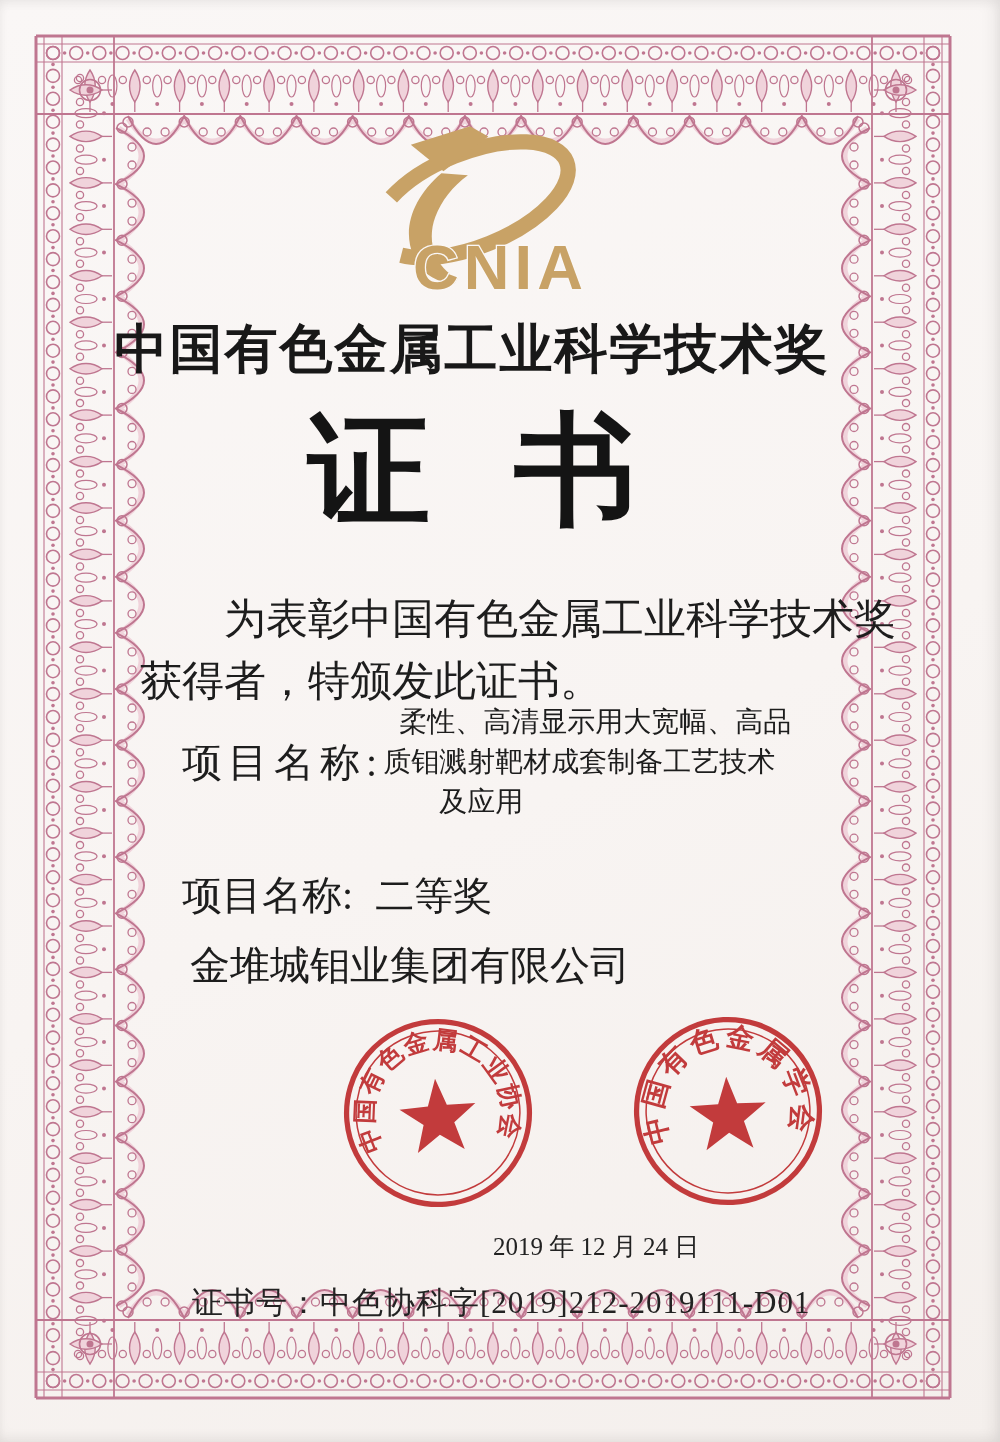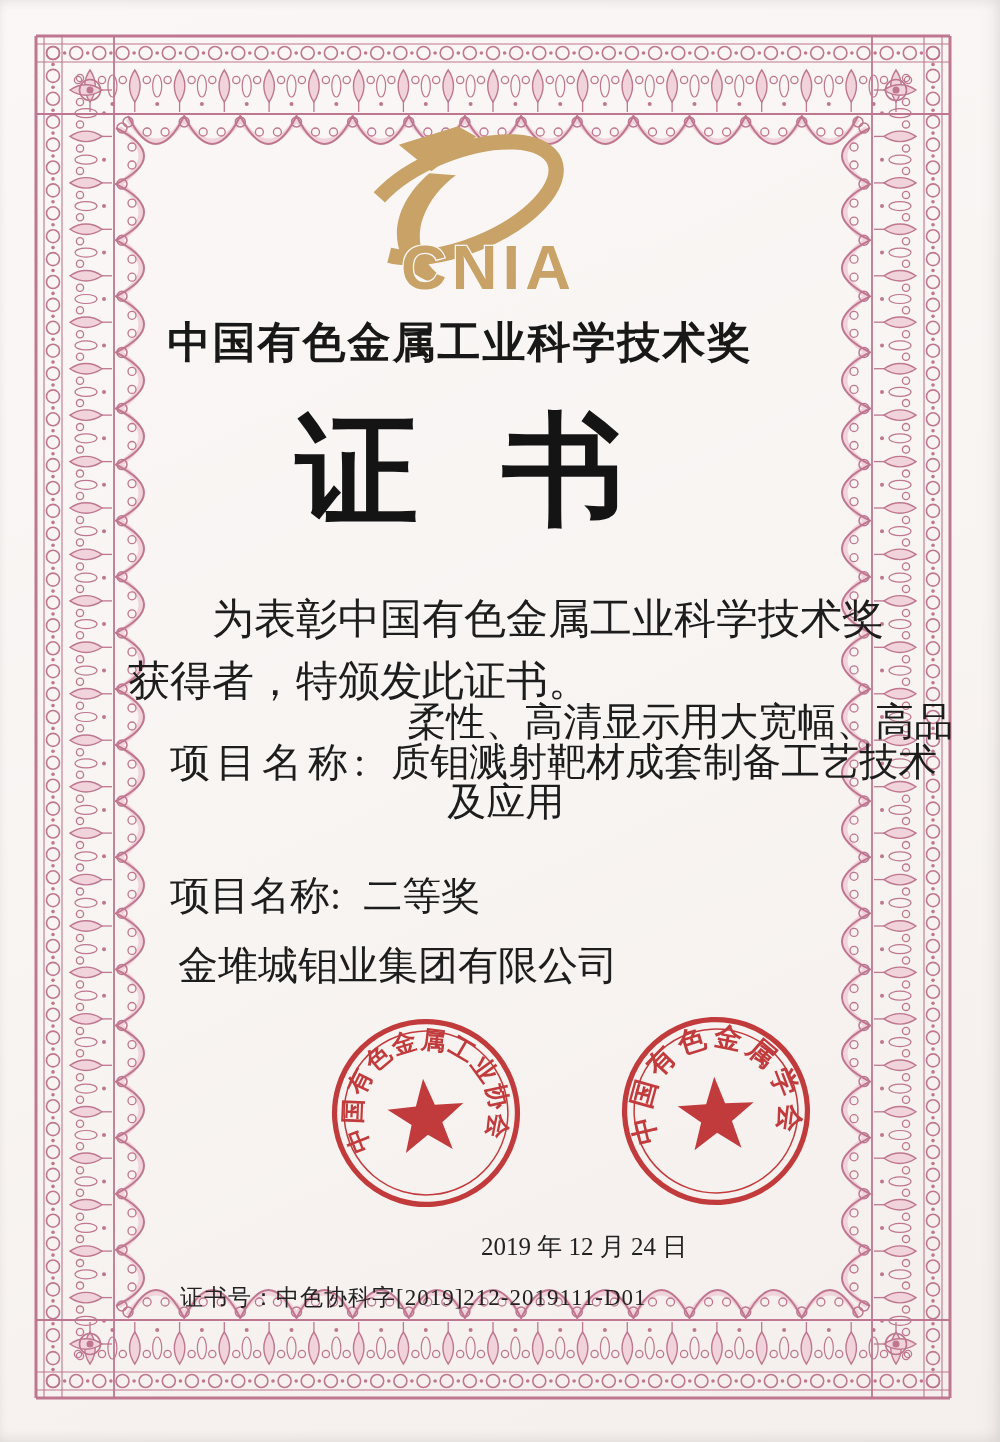--- a/index.html
+++ b/index.html
@@ -7,49 +7,49 @@
     width:1000px;height:1442px;
     background:#e9e4e1;
     font-family:"Liberation Serif","DejaVu Serif",serif;
   }
   .page{
     position:relative;width:1000px;height:1442px;overflow:hidden;
     background:linear-gradient(155deg,#faf7f6 0%,#f8f4f2 55%,#f4efec 100%);
     box-shadow:inset -8px 0 14px rgba(0,0,0,.05), inset 0 -6px 12px rgba(0,0,0,.04), inset 0 5px 10px rgba(0,0,0,.03);
   }
   #border-svg{position:absolute;left:0;top:0;width:1000px;height:1442px;}
-  .content-layer{position:absolute;left:0;top:0;width:920px;height:1442px;}
+  .content-layer{position:absolute;left:12px;top:0;width:920px;height:1442px;}
 
   .logo-wrap{position:absolute;top:126px;left:0;right:0;display:flex;justify-content:center;}
   .logo-wrap svg{width:306px;height:174px;}
 
   .award-title{
     position:absolute;top:314px;left:0;right:0;margin:0;
-    text-align:center;font-size:43px;font-weight:bold;color:#181818;
+    text-align:center;font-size:53px;font-weight:bold;color:#181818;
     letter-spacing:2px;white-space:nowrap;
   }
   .doc-title{
     position:absolute;top:404px;left:0;right:0;
     display:flex;justify-content:center;gap:84px;
     font-size:122px;line-height:1.1;font-weight:900;color:#141414;
     font-family:"Liberation Serif","DejaVu Serif",serif;
   }
   .preamble{
     position:absolute;top:588px;left:128px;width:730px;
     font-size:42px;line-height:62px;color:#1d1d1d;
   }
   .preamble .ind{text-indent:84px;white-space:nowrap;}
   .preamble .noind{white-space:nowrap;}
 
   .field{position:absolute;color:#1d1d1d;}
   .field-row{display:flex;align-items:center;}
   .field-label{font-size:40px;white-space:nowrap;}
   .project{top:702px;left:170px;}
   .project .field-label{letter-spacing:6px;}
-  .project-lines{font-size:39px;line-height:40px;margin-left:20px;}
+  .project-lines{font-size:28px;line-height:40px;margin-left:0;}
   .project-lines .l1{padding-left:16px;white-space:nowrap;}
   .project-lines .l2{white-space:nowrap;}
   .project-lines .l3{padding-left:56px;white-space:nowrap;}
   .grade{top:868px;left:170px;}
   .grade .field-value{font-size:39px;margin-left:22px;white-space:nowrap;}
   .winner{top:938px;left:170px;}
   .winner .field-value{font-size:40px;margin-left:8px;white-space:nowrap;}
 
   .seal{position:absolute;width:200px;height:200px;}
   .seal svg{width:200px;height:200px;overflow:visible;}
@@ -58,21 +58,21 @@
   .seal-text{font-family:"Liberation Serif","DejaVu Serif",serif;font-weight:bold;}
   .seal-text-10{font-size:26px;letter-spacing:2px;}
   .seal-text-8{font-size:29px;letter-spacing:5px;}
 
   .date-line{
     position:absolute;top:1230px;left:0;right:0;text-align:center;
     padding-left:248px;font-size:25px;color:#222;white-space:nowrap;
   }
   .cert-line{
     position:absolute;top:1282px;left:180px;
-    font-size:23px;color:#222;white-space:nowrap;letter-spacing:1px;
+    font-size:31px;color:#222;white-space:nowrap;letter-spacing:1px;
   }
 </style>
 </head>
 <body>
 
 <div class="page">
 
   <svg id="border-svg" viewBox="0 0 1000 1442" aria-hidden="true">
       <g transform="translate(36 36)">
         <g>

